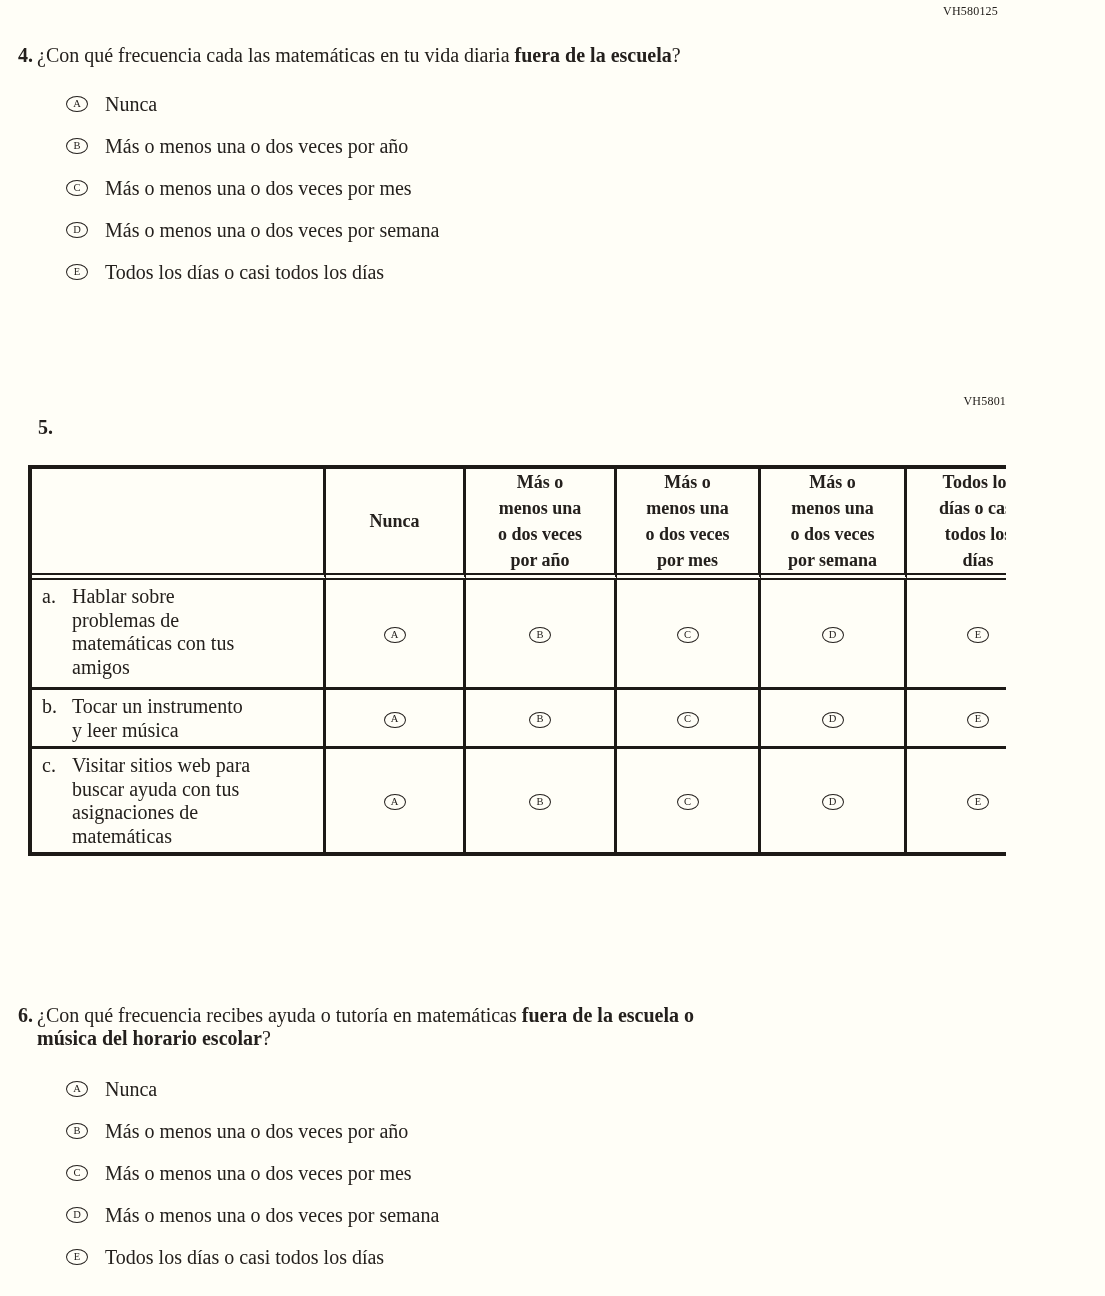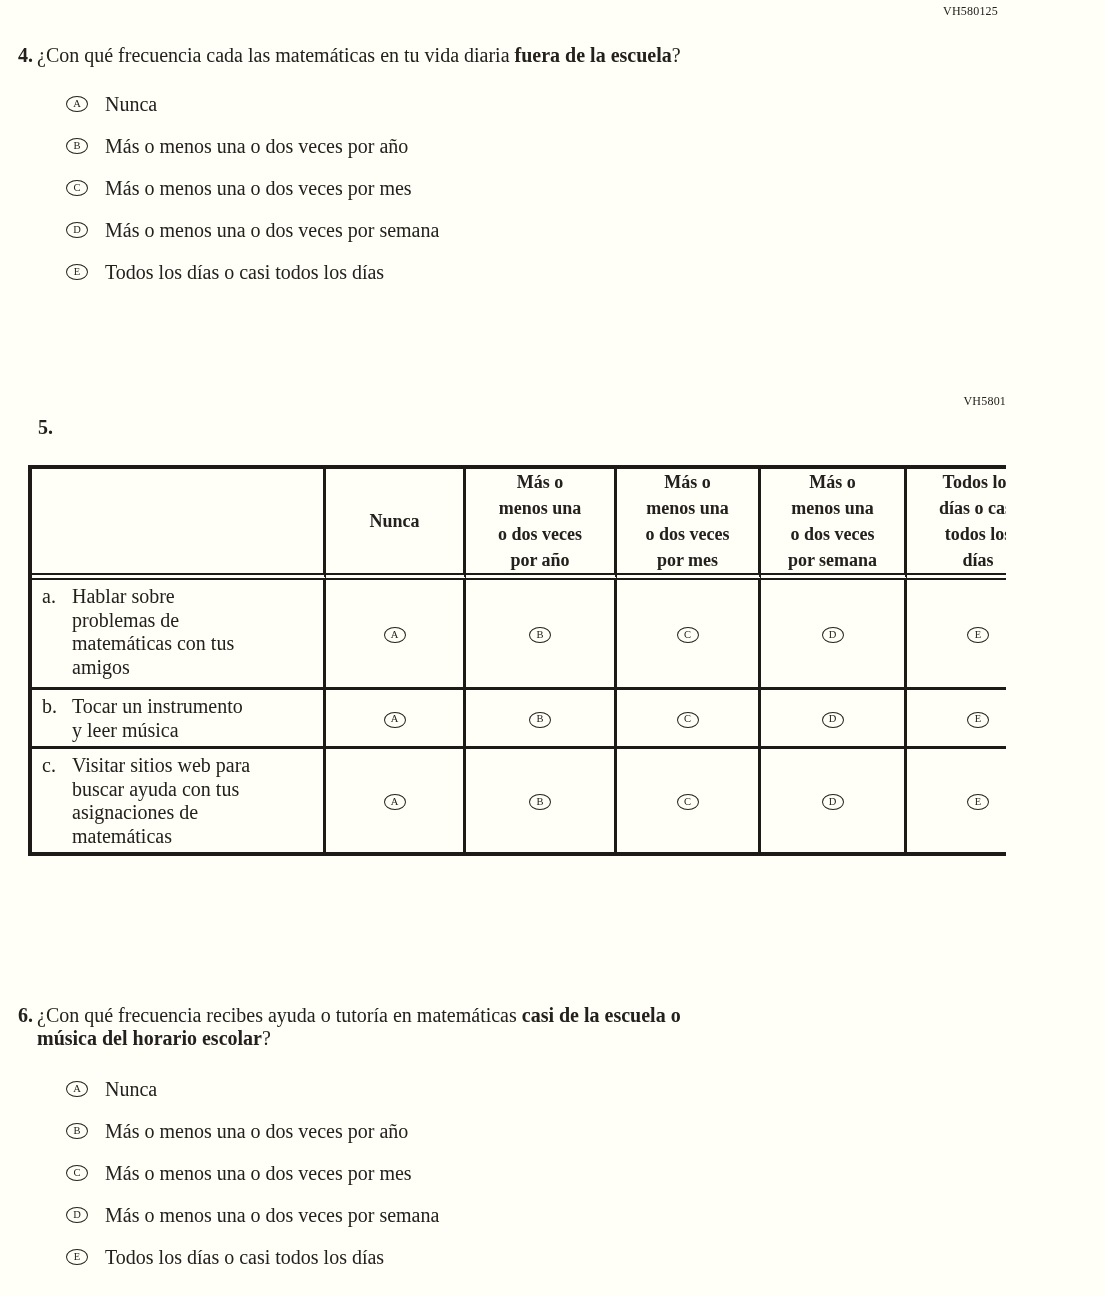--- a/index.html
+++ b/index.html
@@ -266,21 +266,21 @@
               </span></td>
           <td class="rcode">VH580122</td>
         </tr>
       </tbody>
     </table>
   </section>
 
   <section class="sec" id="sec-q6">
     <div class="question">
       <span class="qnum">6.</span>
-      <div class="qtext"><span>¿Con qué frecuencia recibes ayuda o tutoría en matemáticas </span><span class="b">casi de la escuela o</span><br><span class="b">música del horario escolar</span><span>?</span></div>
+      <div class="qtext"><span>¿Con qué frecuencia recibes ayuda o tutoría en matemáticas </span><span class="b">fuera de la escuela o</span><br><span class="b">música del horario escolar</span><span>?</span></div>
     </div>
     <ul class="options">
       <li class="option">
         <span class="bubble">
             <span>A</span>
           </span>
         <span class="olabel">Nunca</span>
       </li>
       <li class="option">
         <span class="bubble">

